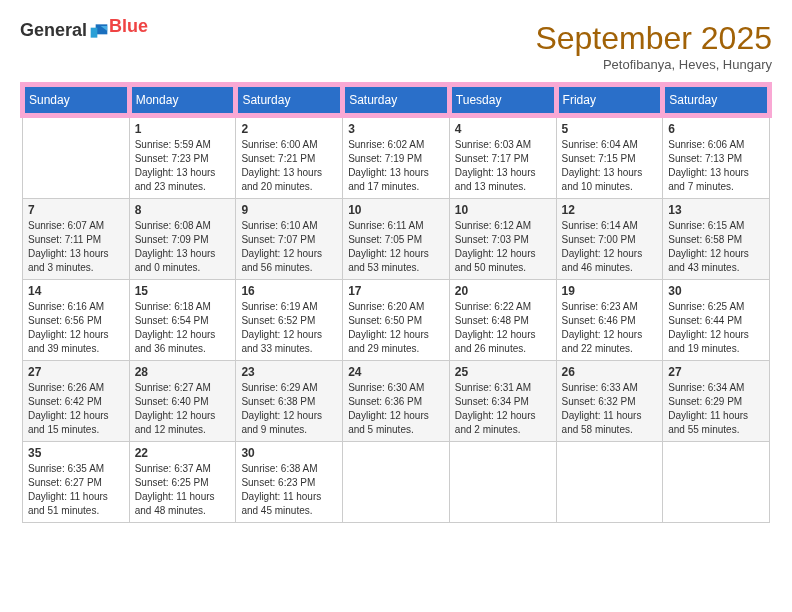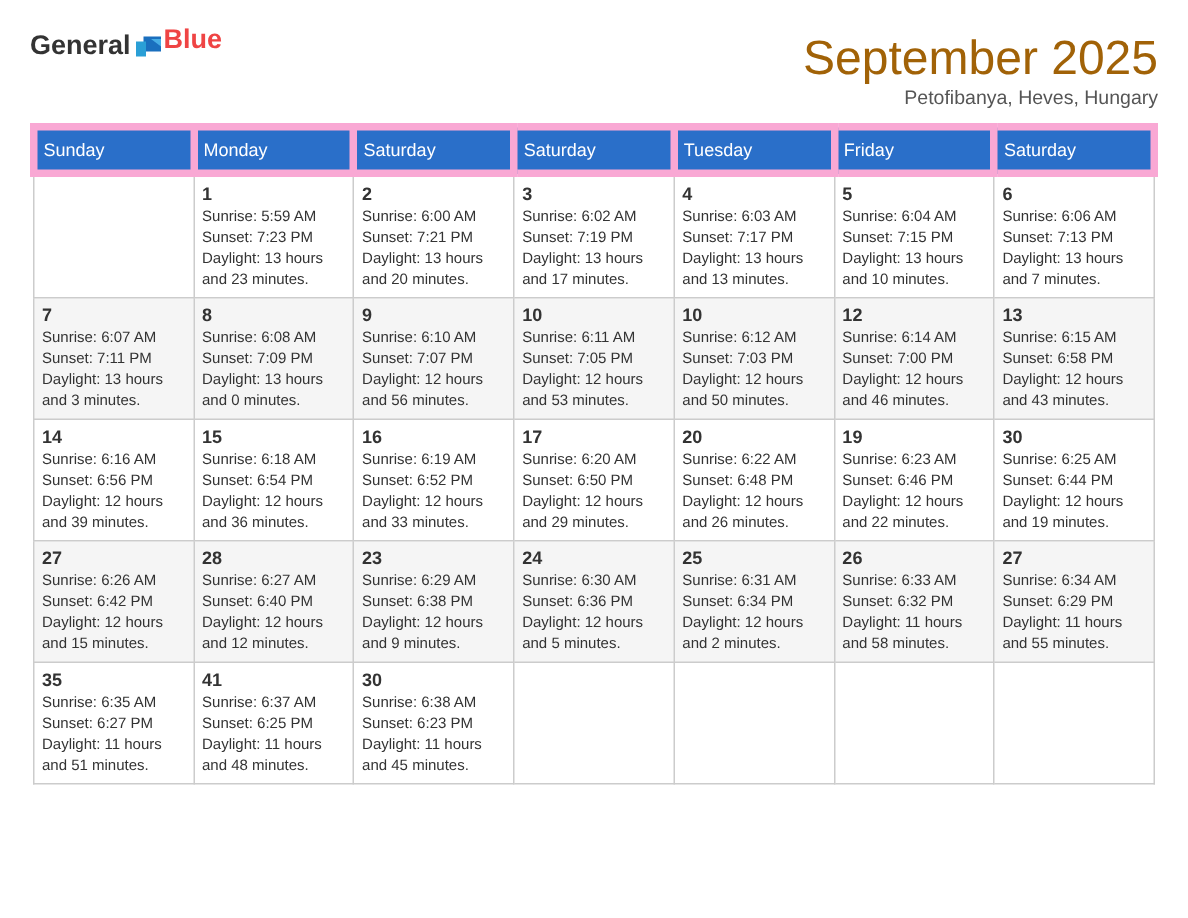--- a/index.html
+++ b/index.html
@@ -243,21 +243,21 @@
           <span class="day-num">27</span>
           <div class="day-detail">Sunrise: 6:34 AM<br>Sunset: 6:29 PM<br>Daylight: 11 hours and 55 minutes.</div>
         </td>
       </tr>
       <tr class="normal-row">
         <td>
           <span class="day-num">35</span>
           <div class="day-detail">Sunrise: 6:35 AM<br>Sunset: 6:27 PM<br>Daylight: 11 hours and 51 minutes.</div>
         </td>
         <td>
-          <span class="day-num">41</span>
+          <span class="day-num">22</span>
           <div class="day-detail">Sunrise: 6:37 AM<br>Sunset: 6:25 PM<br>Daylight: 11 hours and 48 minutes.</div>
         </td>
         <td>
           <span class="day-num">30</span>
           <div class="day-detail">Sunrise: 6:38 AM<br>Sunset: 6:23 PM<br>Daylight: 11 hours and 45 minutes.</div>
         </td>
         <td class="empty"></td>
         <td class="empty"></td>
         <td class="empty"></td>
         <td class="empty"></td>

